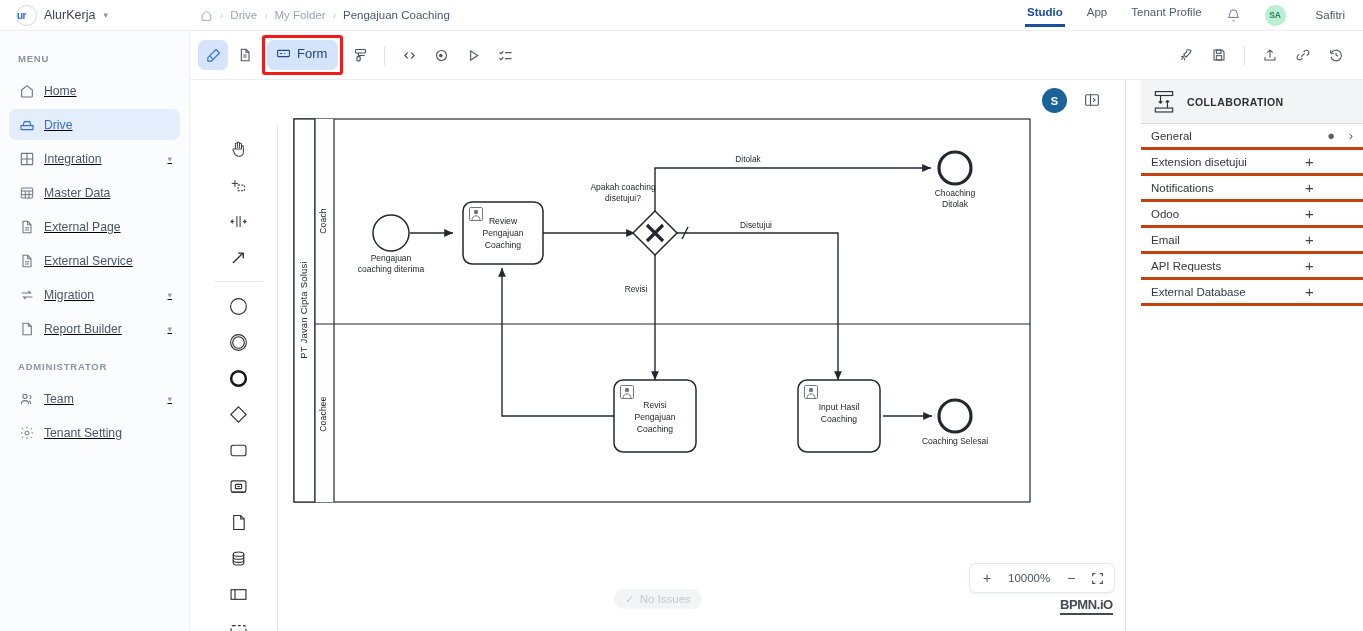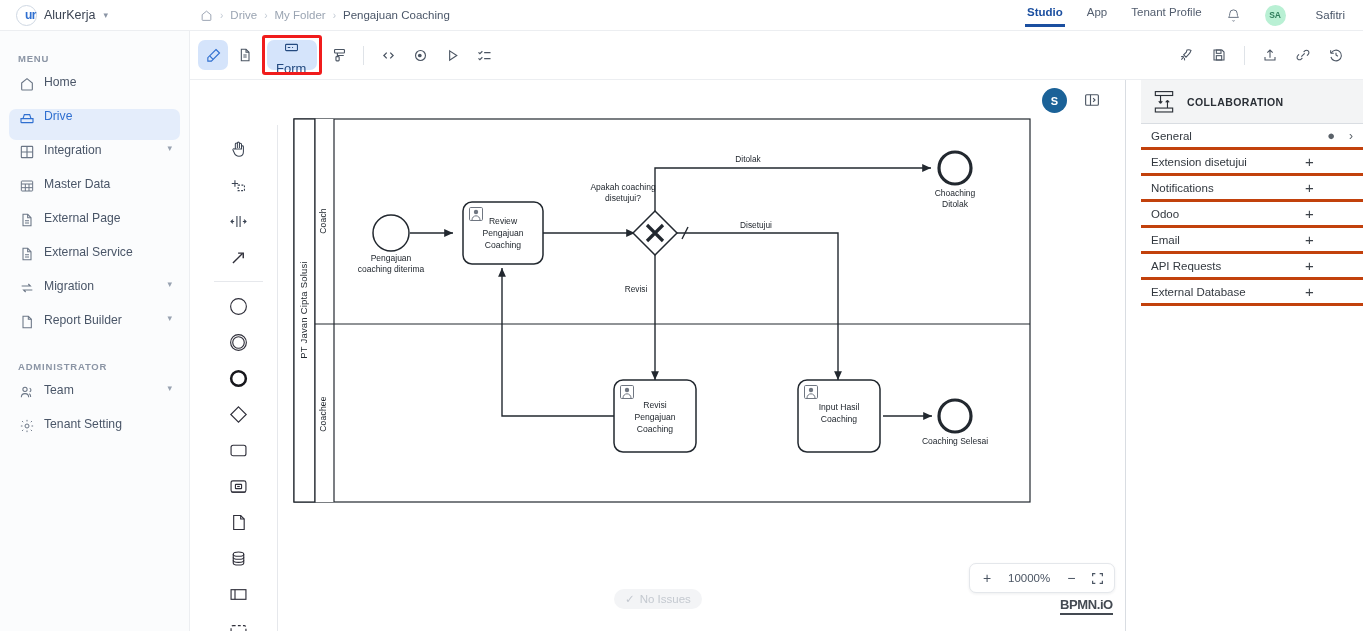--- a/index.html
+++ b/index.html
@@ -13,22 +13,22 @@
 
   
   .topbar {
     position: absolute; top: 0; left: 0; width: 1363px; height: 31px;
     background: #fff; border-bottom: 1px solid #eceef1;
     display: flex; align-items: center;
   }
   .brand { width: 190px; display: flex; align-items: center; gap: 7px; padding-left: 16px; }
   .brand-logo {
     width: 21px; height: 21px; border-radius: 50%;
-    border: 1.5px solid #cfd8e3; display: flex; align-items: center; justify-content: flex-end;
-    font-size: 12px; font-weight: 700; color: #2f6fd0; letter-spacing: -0.5px;
+    border: 1.5px solid #cfd8e3; display: flex; align-items: center; justify-content: flex-start;
+    font-size: 10px; font-weight: 700; color: #2f6fd0; letter-spacing: -0.5px;
   }
   .brand-name { font-size: 12.5px; color: #3b4453; font-weight: 400; }
   .brand-caret { font-size: 9px; color: #8b95a5; margin-left: 1px; }
 
   .crumbs { display: flex; align-items: center; gap: 7px; padding-left: 10px; flex: 1; }
   .crumb { font-size: 11.5px; color: #9aa4b2; }
   .crumb.current { color: #4a5668; }
   .crumb-sep { font-size: 10px; color: #c2cad4; }
 
   .topnav { display: flex; align-items: center; gap: 24px; margin-right: 18px; }
@@ -52,22 +52,22 @@
     position: absolute; top: 31px; left: 0; width: 190px; height: 600px;
     background: #fbfcfd; border-right: 1px solid #eceef1;
     padding-top: 22px;
   }
   .side-head {
     font-size: 9.5px; font-weight: 700; letter-spacing: 0.8px;
     color: #8b95a5; padding: 0 0 8px 18px;
   }
   .side-head.admin { padding-top: 14px; }
   .side-item {
-    display: flex; height: 31px; margin: 3px 9px;
-    padding-left: 9px; border-radius: 7px; cursor: pointer;
+    display: flex; align-items: center; height: 31px; margin: 3px 9px;
+    padding-left: 9px; border-radius: 7px; cursor: pointer; text-decoration: underline;
   }
   .side-item.active { background: #e4edfb; }
   .side-ico {
     width: 17px; height: 17px; margin-right: 9px; flex: none;
     display: flex; align-items: center; justify-content: center; color: #6b7686;
   }
   .side-item.active .side-ico { color: #2f6fd0; }
   .side-label { font-size: 12.2px; color: #4a5668; flex: 1; }
   .side-item.active .side-label { color: #2f6fd0; }
   .side-caret { font-size: 9px; color: #98a2b1; margin-right: 8px; }
@@ -81,21 +81,21 @@
   .tb-left { display: flex; align-items: center; gap: 2px; padding-left: 8px; flex: 1; }
   .tb-btn {
     width: 30px; height: 30px; border-radius: 7px;
     display: flex; align-items: center; justify-content: center;
     color: #4b5563; cursor: pointer;
   }
   .tb-btn.sel { background: #d5e4fb; color: #2f6fd0; }
   .tb-form {
     display: flex; align-items: center; gap: 6px; height: 30px;
     padding: 0 11px 4px 9px; border-radius: 7px; background: #d5e4fb; color: #23497f;
-    font-size: 13px; cursor: pointer; flex-direction: column;
+    font-size: 13px; cursor: pointer;
   }
   .tb-form-wrap { position: relative; padding: 5px; }
   .tb-form-wrap::after {
     content: ""; position: absolute; left: 0; top: 0; right: 0; bottom: 0;
     border: 3px solid #f01c1c; border-radius: 3px; pointer-events: none;
   }
   .tb-div { width: 1px; height: 19px; background: #dfe3e8; margin: 0 7px; }
   .tb-right { display: flex; align-items: center; gap: 3px; padding-right: 12px; }
 
   

